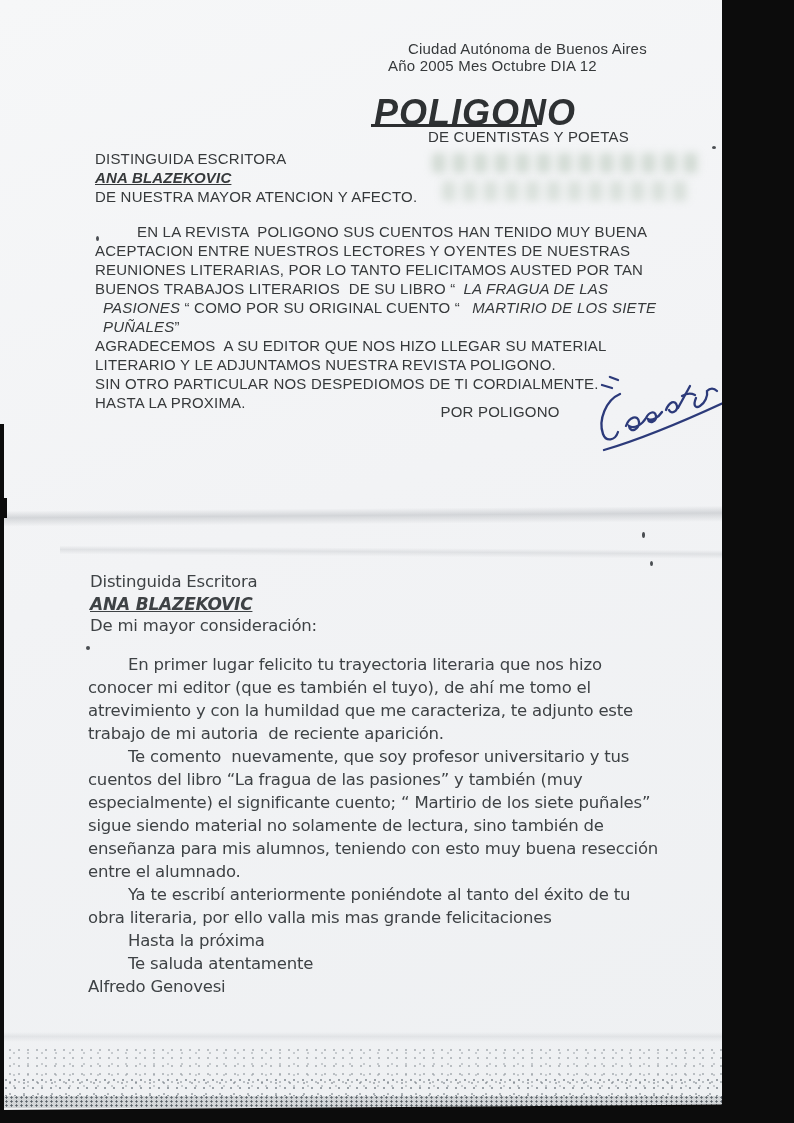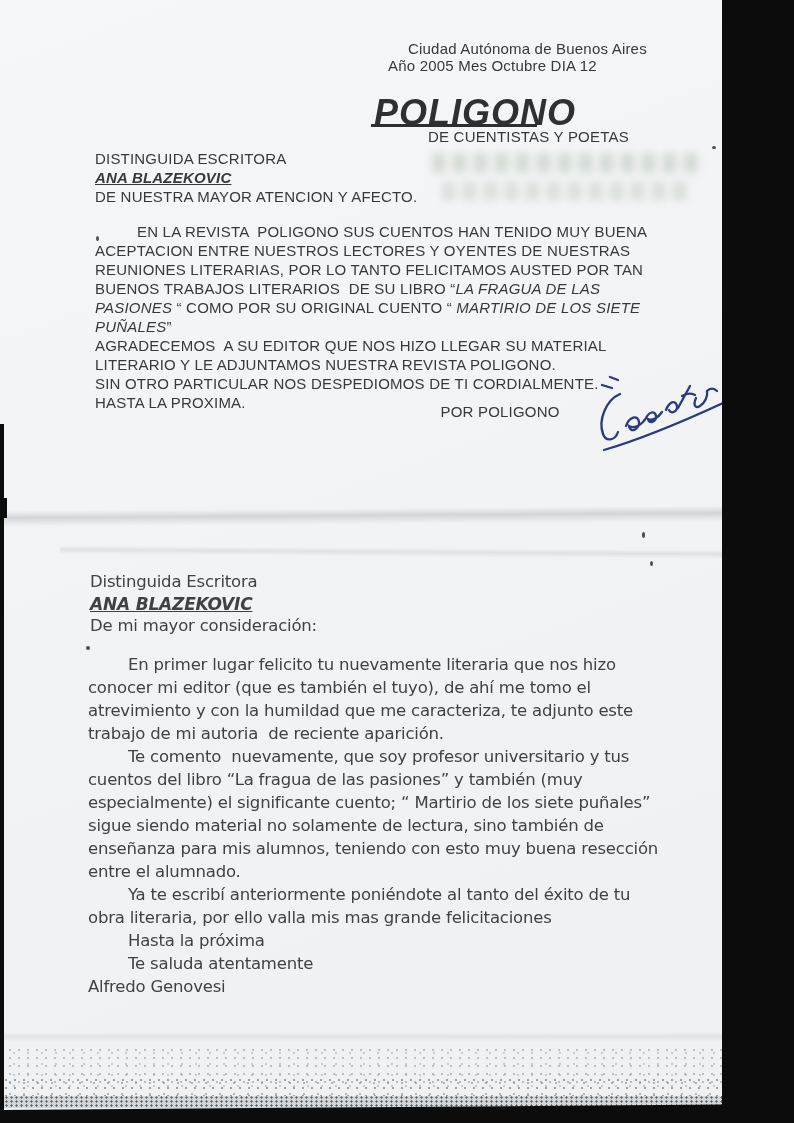--- a/index.html
+++ b/index.html
@@ -4,21 +4,21 @@
 <style>
   html,body{margin:0;padding:0;background:#0c0c0c;}
   .page{position:relative;width:722px;height:1123px;overflow:hidden;
         background:linear-gradient(160deg,#f6f7f8 0%,#f2f3f5 45%,#eef0f2 100%);
         font-family:"Liberation Sans",sans-serif;color:#36393b;}
   .abs{position:absolute;}
   
   .l1{font-family:"Liberation Sans",sans-serif;font-size:15px;color:#36393b;letter-spacing:.2px;}
   .l1 .tline{white-space:pre-wrap;line-height:19px;}
   .l1 .ind{padding-left:42px;}
-  .it{font-style:italic;}
+  .it{font-style:italic;margin-left:8px;}
   .org-title{font-family:"Liberation Sans",sans-serif;font-weight:bold;font-style:italic;
              font-size:36px;letter-spacing:1px;color:#2e3133;}
   .title-underline{background:#2c2e30;height:3px;}
   .recipient1{font-weight:bold;font-style:italic;text-decoration:underline;}
   
   .l2{font-family:"DejaVu Sans",sans-serif;font-size:16.5px;color:#3e4245;letter-spacing:-.2px;}
   .l2 .tline{white-space:pre-wrap;line-height:23px;}
   .l2 .ind{padding-left:40px;}
   .recipient2{font-weight:bold;font-style:italic;text-decoration:underline;font-size:17px;}
   
@@ -93,21 +93,21 @@
   </svg>
 
 
   <div class="abs l2" style="left:90px;top:571px;line-height:22px;">
     <div>Distinguida Escritora</div>
     <div class="recipient2">ANA BLAZEKOVIC</div>
     <div>De mi mayor consideración:</div>
   </div>
 
   <div class="abs l2" style="left:88px;top:653px;width:640px;">
-      <div class="tline ind"><span>En primer lugar felicito tu nuevamente literaria que nos hizo</span></div>
+      <div class="tline ind"><span>En primer lugar felicito tu trayectoria literaria que nos hizo</span></div>
       <div class="tline"><span>conocer mi editor (que es también el tuyo), de ahí me tomo el</span></div>
       <div class="tline"><span>atrevimiento y con la humildad que me caracteriza, te adjunto este</span></div>
       <div class="tline"><span>trabajo de mi autoria  de reciente aparición.</span></div>
       <div class="tline ind"><span>Te comento  nuevamente, que soy profesor universitario y tus</span></div>
       <div class="tline"><span>cuentos del libro “La fragua de las pasiones” y también (muy</span></div>
       <div class="tline"><span>especialmente) el significante cuento; “ Martirio de los siete puñales”</span></div>
       <div class="tline"><span>sigue siendo material no solamente de lectura, sino también de</span></div>
       <div class="tline"><span>enseñanza para mis alumnos, teniendo con esto muy buena resección</span></div>
       <div class="tline"><span>entre el alumnado.</span></div>
       <div class="tline ind"><span>Ya te escribí anteriormente poniéndote al tanto del éxito de tu</span></div>

